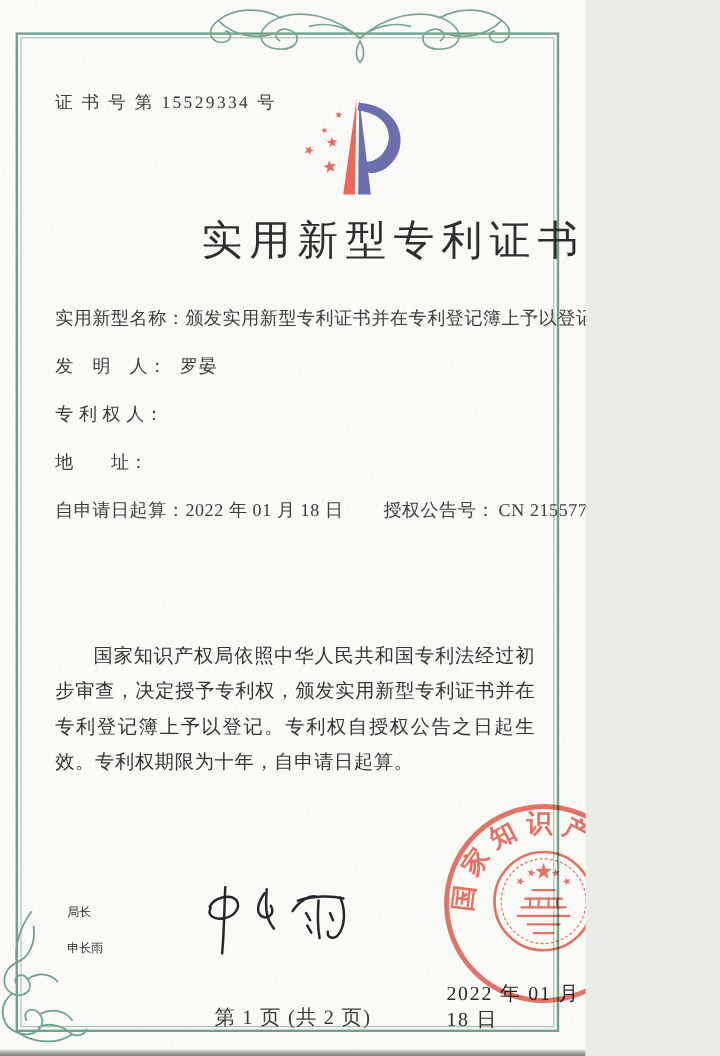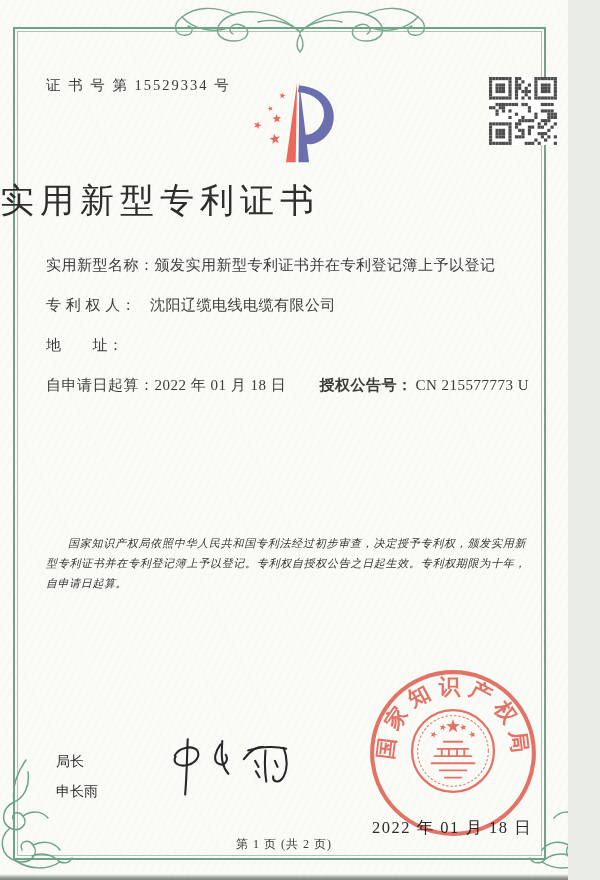--- a/index.html
+++ b/index.html
@@ -3,21 +3,21 @@
 <meta charset="utf-8">
 <style>
   * { margin:0; padding:0; box-sizing:border-box; }
   html,body { width:600px; height:880px; }
   body {
     font-family:"Liberation Serif","DejaVu Serif",serif;
     color:#3c3c3c;
     background:#e9ece7;
   }
   .paper {
-    position:relative; width:568px; height:880px; overflow:hidden;
+    position:relative; width:488px; height:880px; overflow:hidden;
     background:#fafbf6;
     background-image:repeating-linear-gradient(115deg, rgba(130,175,150,0.045) 0 1px, transparent 1px 7px);
   }
   
   .frame {
     position:absolute; left:13px; top:27px; right:22px; bottom:20px;
     border:2px solid #6fa287; pointer-events:none;
   }
   .frame::after {
     content:""; position:absolute; inset:2px; border:1px solid #a8c6b3;
@@ -29,42 +29,42 @@
   
   .orn { position:absolute; pointer-events:none; }
   #orn-top { left:150px; top:2px; }
   #orn-bl { left:-4px; top:758px; }
   #orn-br { left:528px; top:758px; transform:scaleX(-1); }
   
   .cert-no { position:absolute; left:46px; top:76px; font-size:14.5px; letter-spacing:2px; color:#3a3a3a; }
   .logo { position:absolute; left:238px; top:78px; }
   .qr { position:absolute; left:489px; top:77px; }
   .title {
-    position:absolute; left:0; right:0; top:178px; text-align:left;
+    position:absolute; left:0; right:0; top:178px; text-align:right;
     font-size:34px; letter-spacing:6px; color:#2e2e2e; font-weight:500;font-family:Liberation Serif, serif;
   }
   
   .fields { position:absolute; left:46px; top:256px; right:36px; font-size:15px; }
   .row { display:flex; align-items:baseline; height:40px; }
   .flabel { flex:0 0 104px; letter-spacing:0.5px; white-space:nowrap; }
   .fvalue { letter-spacing:0.5px; white-space:nowrap; }
   .grant .fvalue.first { flex:0 0 165px; }
-  .grant .flabel.second { flex:0 0 96px;font-weight:bold; }
+  .grant .flabel.second { flex:0 0 96px; }
   
   .legal { position:absolute; left:46px; right:42px; top:533px; }
   .legal p {
-    font-style:italic; font-size:11px; line-height:1.84; letter-spacing:0.6px;
+    font-size:16px; line-height:1.84; letter-spacing:0.6px;
     text-indent:2em; text-align:justify; color:#343434;
   }
   
-  .signer { position:absolute; left:56px; top:746px; font-family:"Liberation Sans","DejaVu Sans",sans-serif; font-size:14px; line-height:30px; color:#2f2f2f; }
+  .signer { position:absolute; left:56px; top:746px; font-family:"Liberation Sans","DejaVu Sans",sans-serif; font-size:10px; line-height:30px; color:#2f2f2f; }
   .sign-svg { position:absolute; left:146px; top:722px; }
   .seal { position:absolute; left:366px; top:666px; opacity:0.84; mix-blend-mode:multiply; z-index:3; }
   .seal-date { position:absolute; left:372px; top:817px; font-size:16.5px; letter-spacing:1.5px; color:#2b2b2b; z-index:2; }
-  .footer { position:absolute; left:0; right:0; top:836px; text-align:center; font-size:12px; letter-spacing:1px; color:#3a3a3a; }
+  .footer { position:absolute; left:0; right:0; top:836px; text-align:center; font-size:17px; letter-spacing:1px; color:#3a3a3a; }
 </style>
 </head>
 <body>
 
 <div class="paper">
 
   <div class="frame"></div>
 
   <svg class="orn" id="orn-top" width="300" height="54" viewBox="0 0 300 54">
     <g fill="none" stroke="#7aa68c" stroke-width="1.4" stroke-linecap="round">
@@ -324,22 +324,25 @@
   </svg>
 
   <div class="title">实用新型专利证书</div>
 
   <div class="fields">
     <div class="row">
       <span class="flabel">实用新型名称：</span>
       <span class="fvalue">颁发实用新型专利证书并在专利登记簿上予以登记</span>
     </div>
     <div class="row">
+      <span class="flabel">发　明　人：</span>
+      <span class="fvalue">罗晏</span>
+    </div>
+    <div class="row">
       <span class="flabel">专 利 权 人：</span>
-      <span class="fvalue">沈阳辽缆电线电缆有限公司</span>
     </div>
     <div class="row">
       <span class="flabel">地　　址：</span>
     </div>
     <div class="row grant">
       <span class="flabel">自申请日起算：</span>
       <span class="fvalue first">2022 年 01 月 18 日</span>
       <span class="flabel second">授权公告号：</span>
       <span class="fvalue">CN 215577773 U</span>
     </div>

